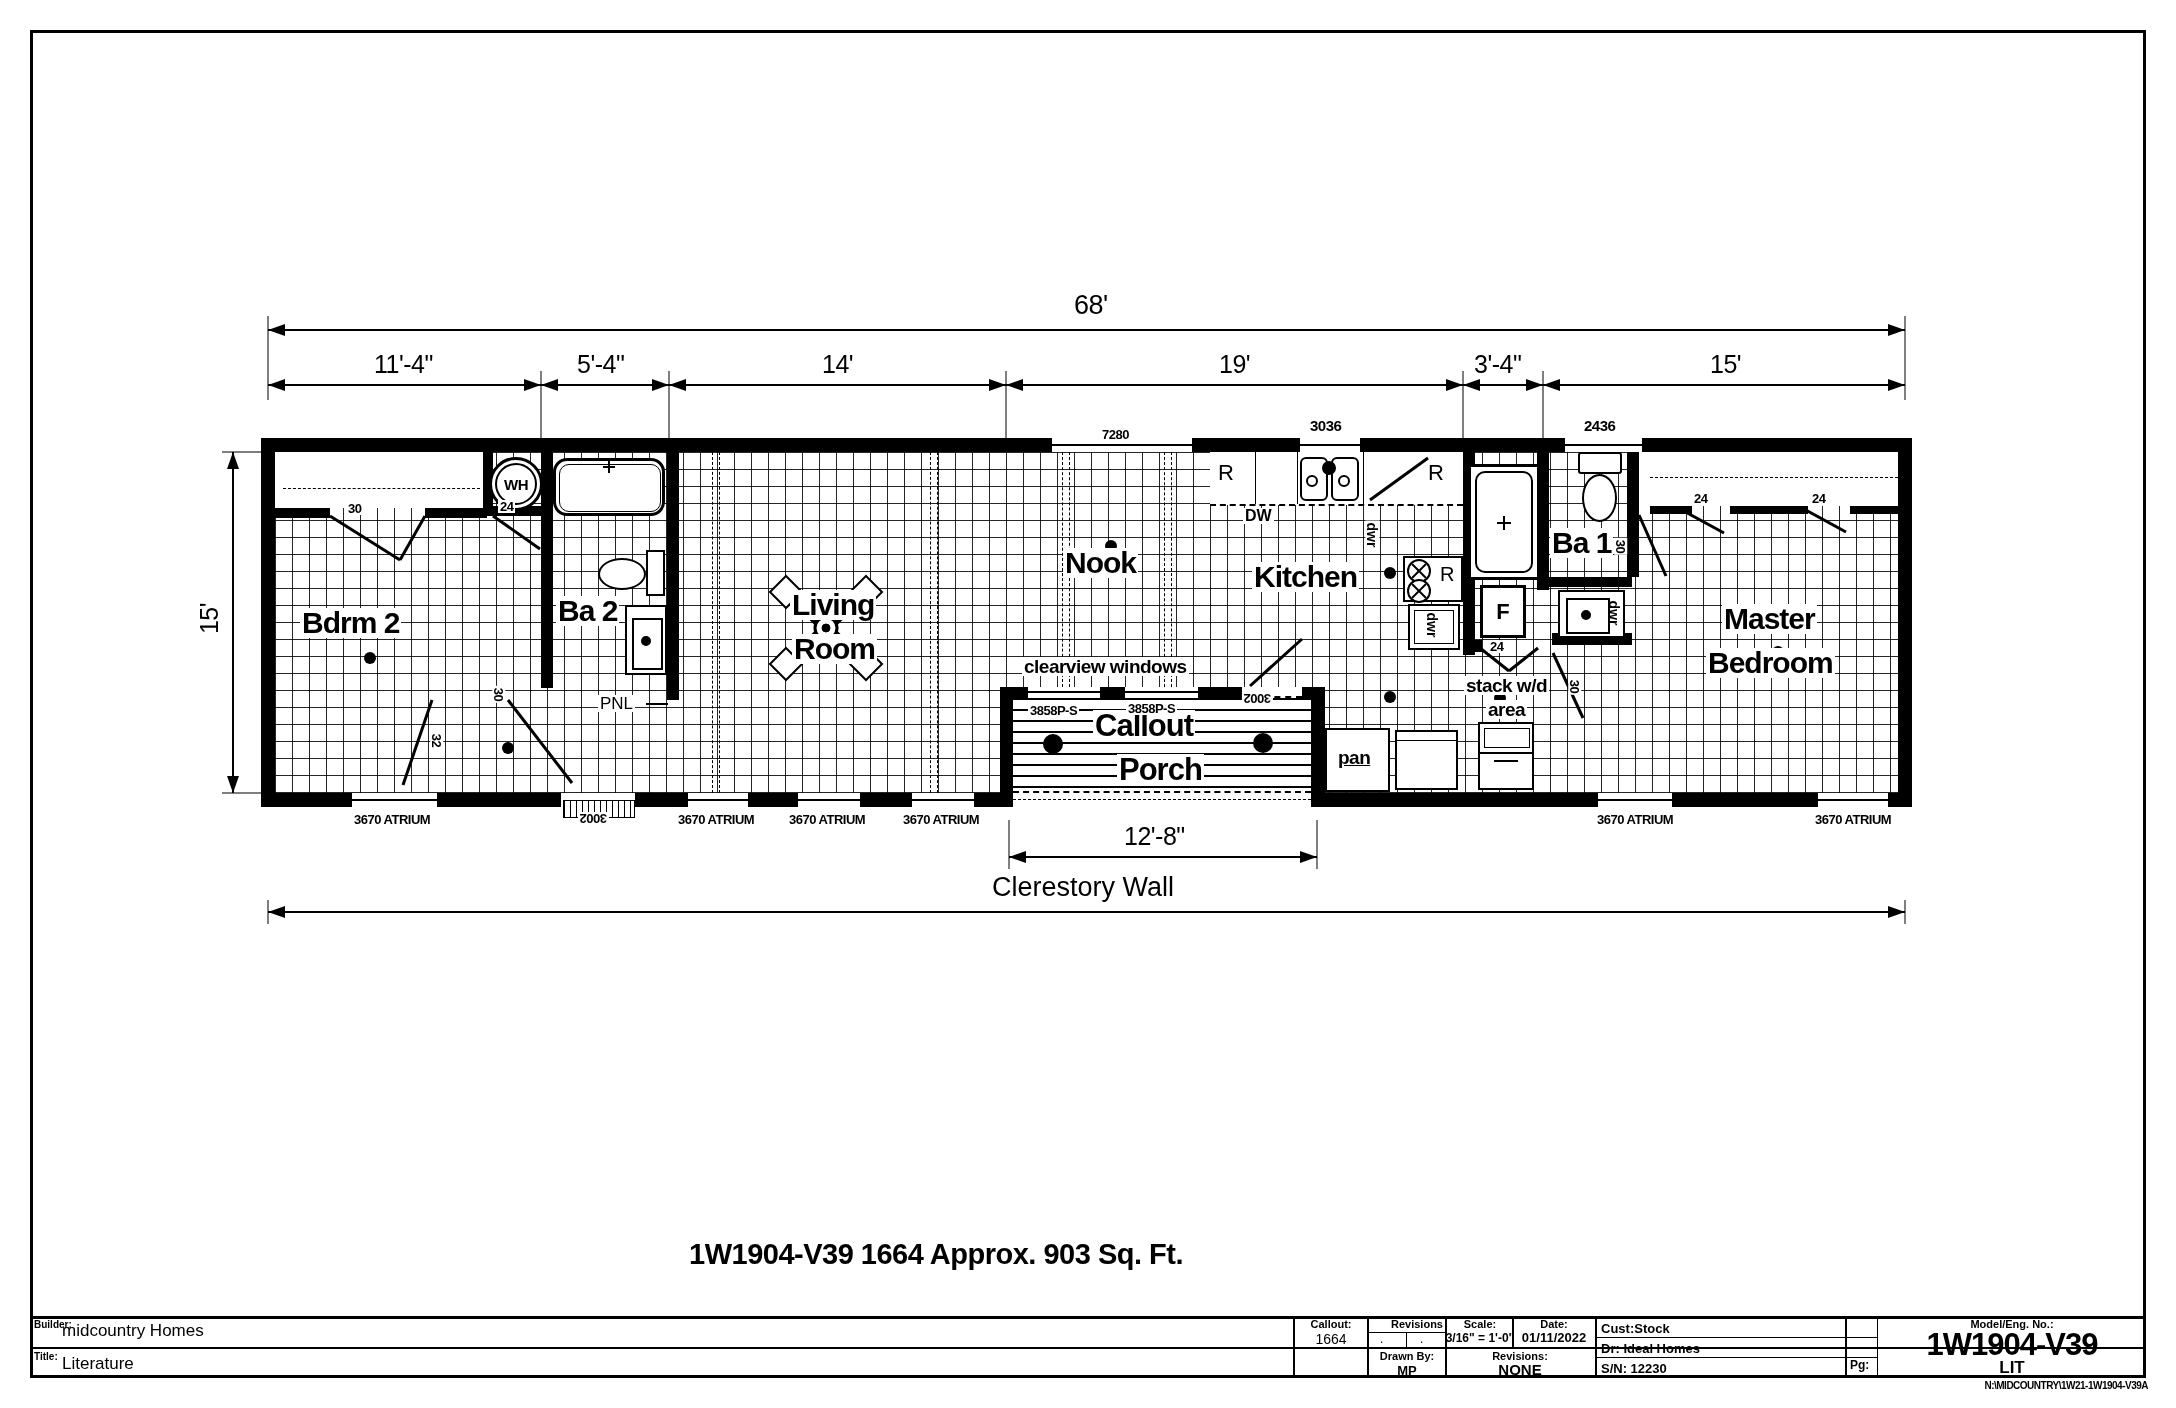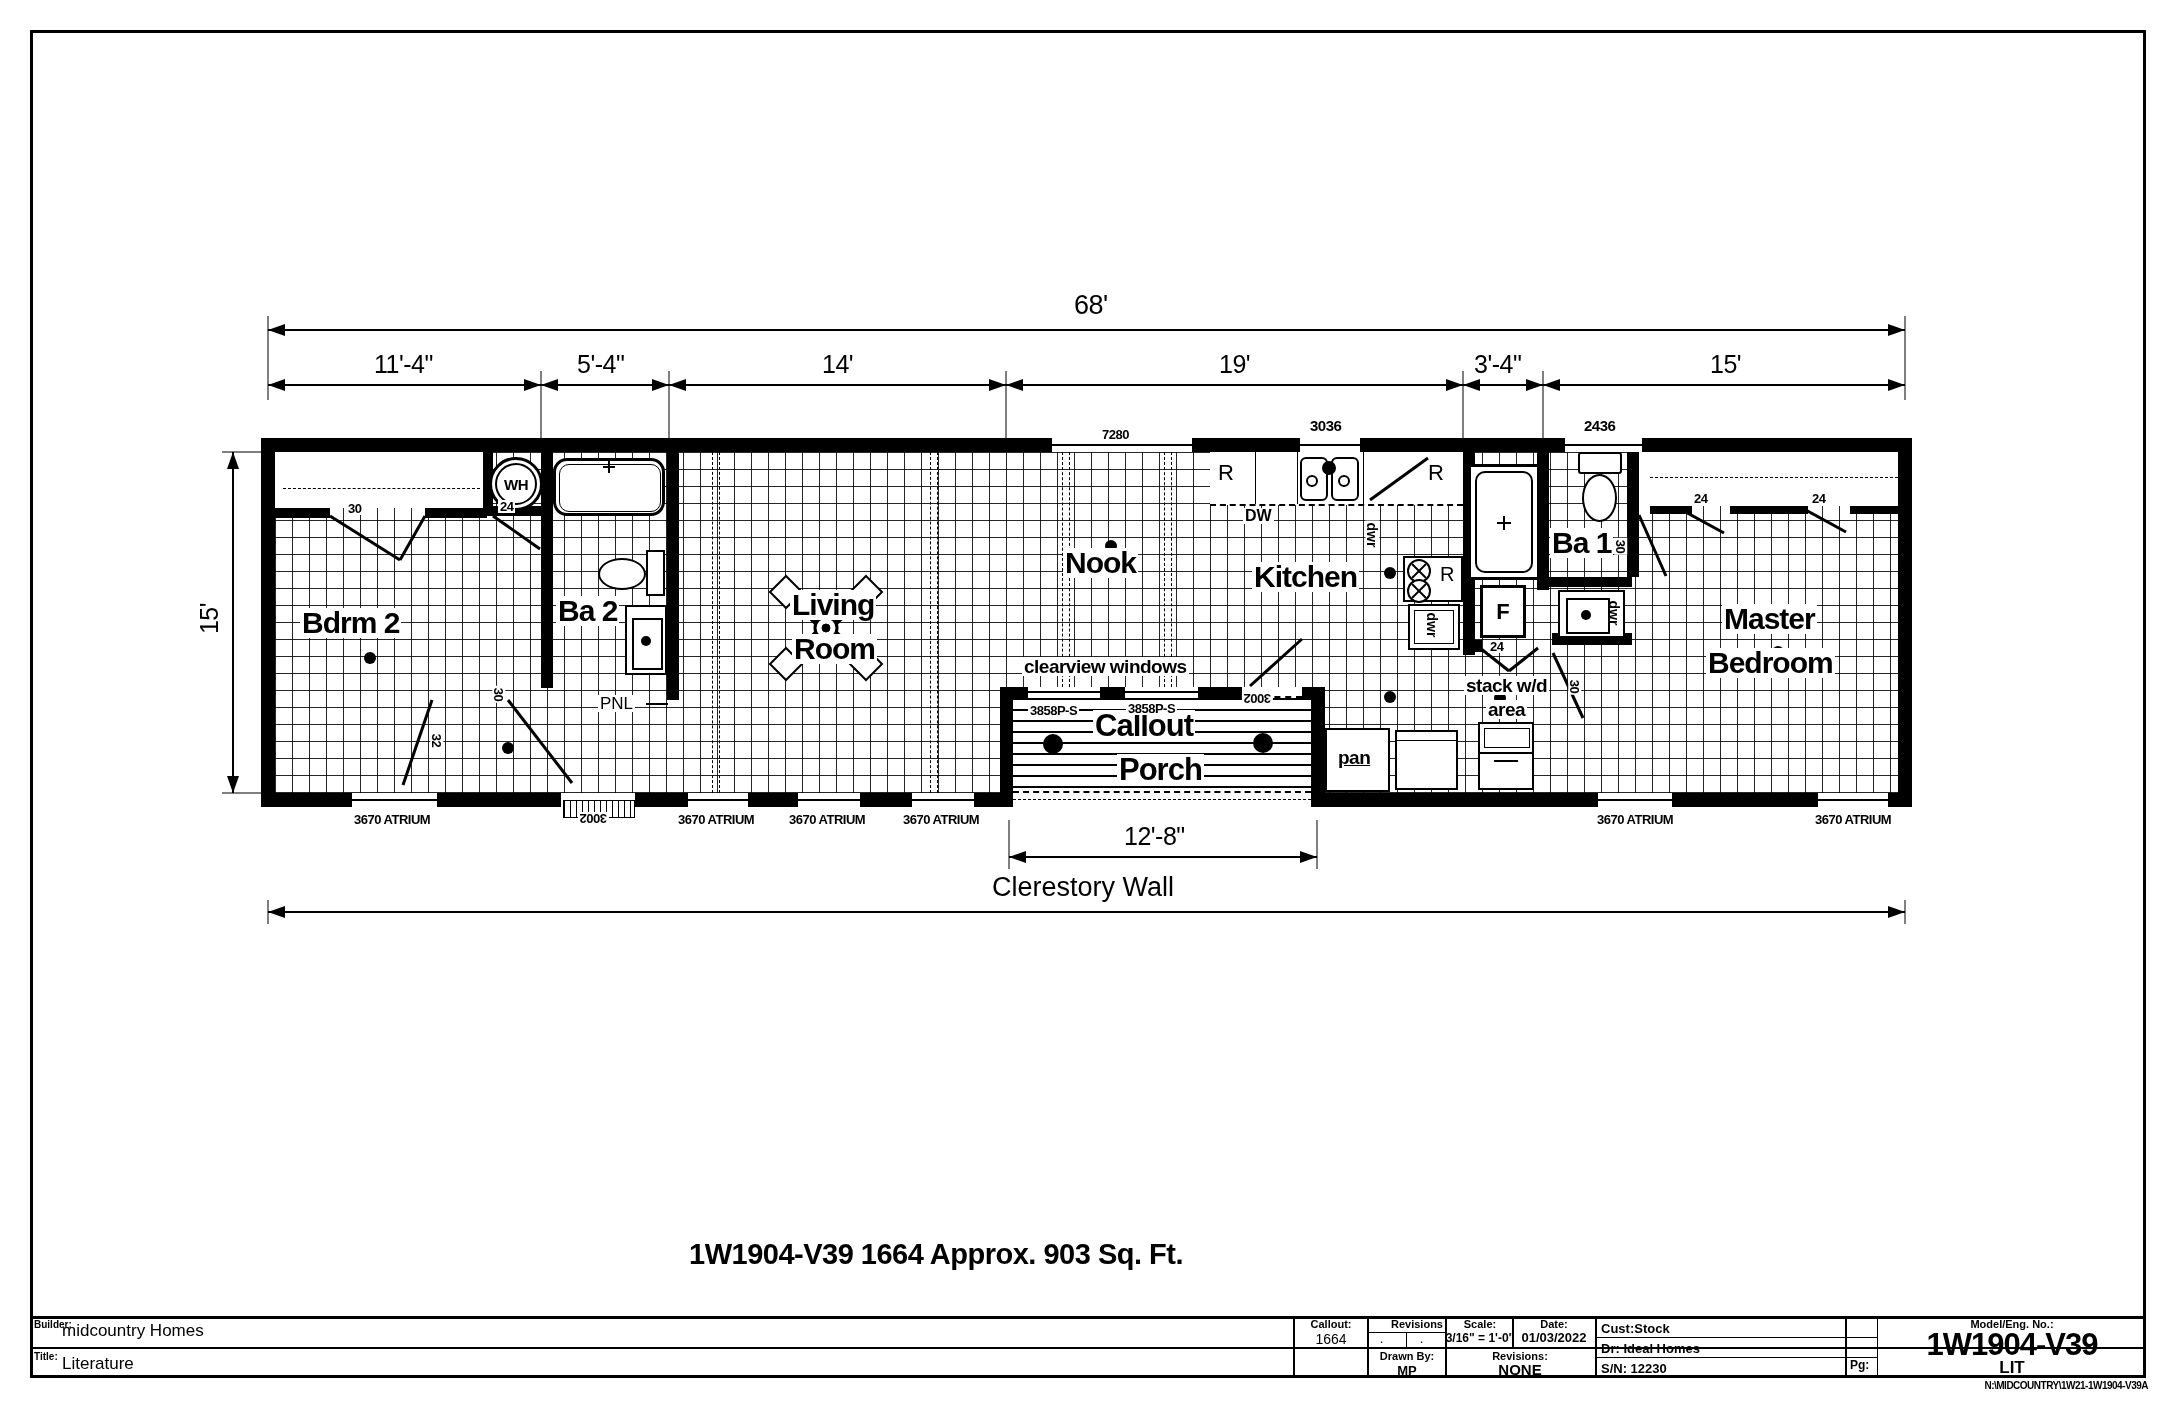--- a/index.html
+++ b/index.html
@@ -361,21 +361,21 @@
 <div class="abs tb" style="left:1296px;top:1318px;width:70px;text-align:center;">Callout:</div>
 <div class="abs tbv" style="left:1296px;top:1331px;width:70px;text-align:center;">1664</div>
 <div class="abs tb" style="left:1369px;top:1318px;width:76px;text-align:center;padding-left:10px;">Revisions</div>
 <div class="abs" style="left:1380px;top:1332px;font-size:12px;">.</div>
 <div class="abs" style="left:1420px;top:1332px;font-size:12px;">.</div>
 <div class="abs tb" style="left:1369px;top:1350px;width:76px;text-align:center;">Drawn By:</div>
 <div class="abs tb" style="left:1369px;top:1363px;width:76px;text-align:center;font-size:13px;">MP</div>
 <div class="abs tb" style="left:1448px;top:1318px;width:64px;text-align:center;">Scale:</div>
 <div class="abs" style="left:1444px;top:1331px;width:72px;text-align:center;font-size:12px;font-weight:bold;">3/16" = 1'-0"</div>
 <div class="abs tb" style="left:1515px;top:1318px;width:78px;text-align:center;">Date:</div>
-<div class="abs tbv" style="left:1515px;top:1330px;width:78px;text-align:center;font-weight:bold;font-size:13px;">01/03/2022</div>
+<div class="abs tbv" style="left:1515px;top:1330px;width:78px;text-align:center;font-weight:bold;font-size:13px;">01/11/2022</div>
 <div class="abs tb" style="left:1447px;top:1350px;width:146px;text-align:center;">Revisions:</div>
 <div class="abs" style="left:1447px;top:1361px;width:146px;text-align:center;font-size:15px;font-weight:bold;">NONE</div>
 <div class="abs tb" style="left:1601px;top:1321px;font-size:13px;">Cust:Stock</div>
 <div class="abs tb" style="left:1601px;top:1341px;font-size:13px;">Dr:  Ideal Homes</div>
 <div class="abs tb" style="left:1601px;top:1361px;font-size:13px;">S/N: 12230</div>
 <div class="abs tb" style="left:1878px;top:1318px;width:268px;text-align:center;">Model/Eng. No.:</div>
 <div class="abs" style="left:1878px;top:1327px;width:268px;text-align:center;font-size:31px;font-weight:bold;letter-spacing:-1px;">1W1904-V39</div>
 <div class="abs" style="left:1878px;top:1358px;width:268px;text-align:center;font-size:17px;font-weight:bold;">LIT</div>
 <div class="abs tb" style="left:1850px;top:1358px;font-size:12px;">Pg:</div>
 <div class="abs" style="left:1846px;top:1380px;width:302px;text-align:right;font-size:10px;font-weight:bold;letter-spacing:-0.5px;">N:\MIDCOUNTRY\1W21-1W1904-V39A</div>

